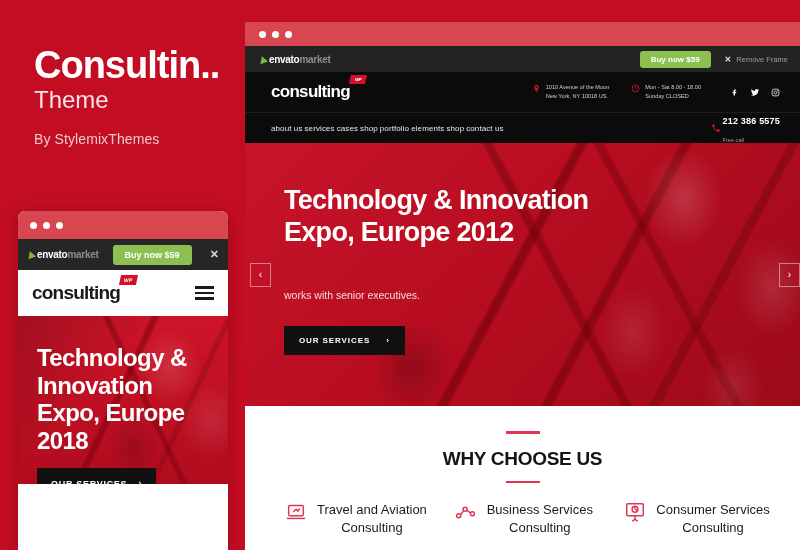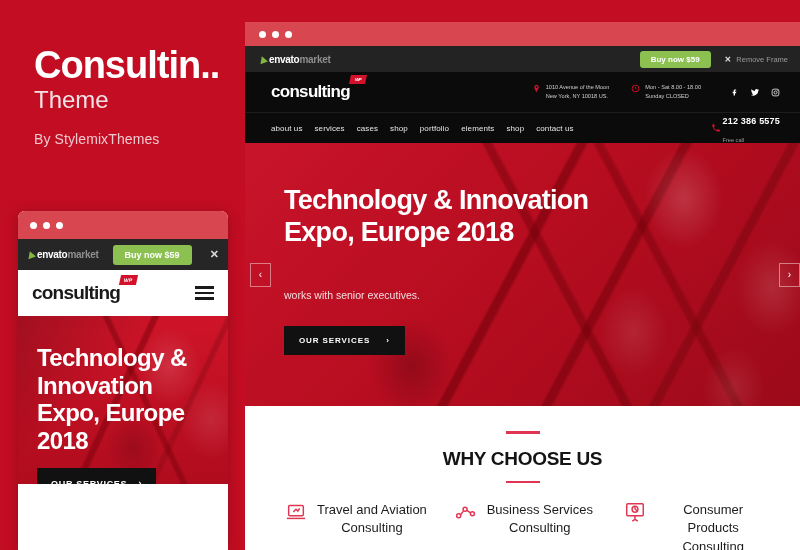--- a/index.html
+++ b/index.html
@@ -233,21 +233,21 @@
 
   .d-nav {
     background: #0b0b0b;
     height: 31px;
     display: flex;
     align-items: center;
     justify-content: space-between;
     padding: 0 20px 0 26px;
     border-top: 1px solid #1d1d1d;
   }
-  .d-menu { display: flex; align-items: center; gap: 12px; }
+  .d-menu { display: flex; align-items: center; gap: 2px; }
   .d-menu span { color: #e6e6e6; font-size: 8px; letter-spacing: 0.1px; }
   .d-phone { display: flex; align-items: center; gap: 2px; }
   .d-phone .num { color: #ffffff; font-size: 9px; font-weight: bold; letter-spacing: 0.2px; }
   .d-phone .lbl { color: #9d9d9d; font-size: 5.6px; }
 
   .d-hero {
     position: relative;
     height: 263px;
     overflow: hidden;
     background:
@@ -460,21 +460,21 @@
       <span>
         <span class="num">212 386 5575</span><br>
         <span class="lbl">Free call</span>
       </span>
     </span>
   </div>
 
   <div class="d-hero">
     <h1>
       <span>Technology &amp; Innovation</span><br>
-      <span>Expo, Europe 2018</span>
+      <span>Expo, Europe 2012</span>
     </h1>
     <p>
       <br>
       <span>works with senior executives.</span>
     </p>
     <span class="d-cta">
       <span>OUR SERVICES</span>
       <span>›</span>
     </span>
     <span class="arrow-btn arrow-left">‹</span>
@@ -513,19 +513,19 @@
       </div>
 
       <div class="feat">
         <svg class="ico" viewBox="0 0 24 24" fill="none" stroke="#e03552" stroke-width="1.6">
           <rect x="3" y="3" width="18" height="13" rx="1"></rect>
             <path d="M12 16v4M12 20l-3 2M12 20l3 2"></path>
           <circle cx="12" cy="9" r="3.2"></circle>
             <path d="M12 9V6M12 9l2.6 1.6"></path>
         </svg>
         <div class="txt">
-          <span>Consumer Products</span><br>
+          <span>Consumer Services</span><br>
           <span>Consulting</span>
         </div>
       </div>
     </div>
   </div>
 </div>
 
 </body></html>

